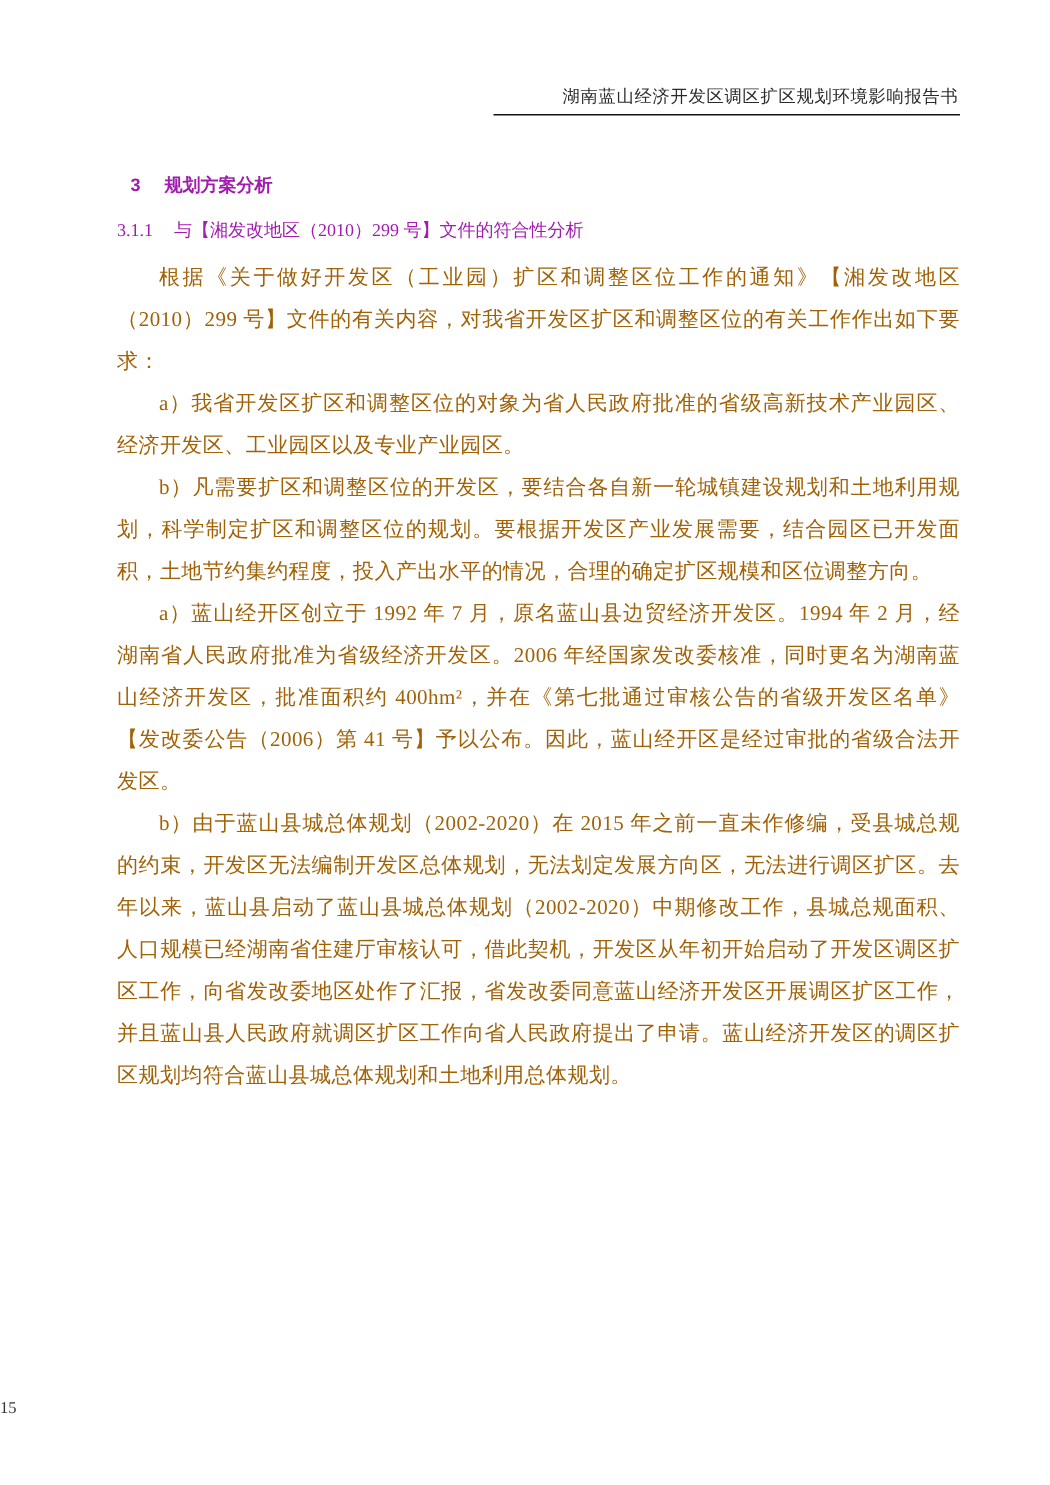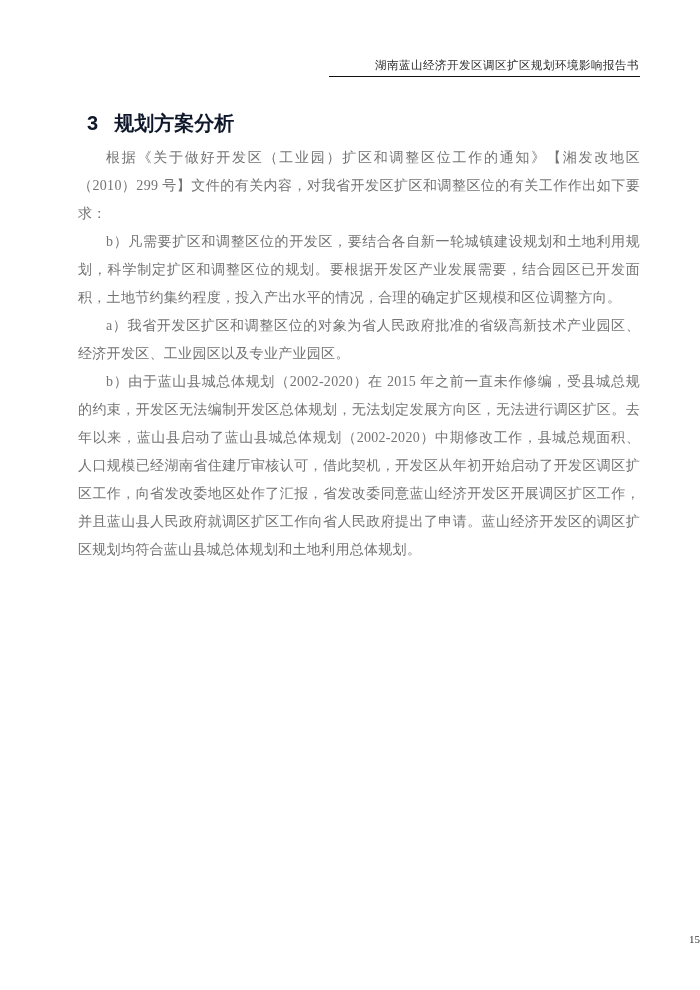--- a/index.html
+++ b/index.html
@@ -30,23 +30,23 @@
     letter-spacing: 0.5px;
     color: #2a2a2a;
     padding: 0 1px 3px 46px;
     border-bottom: 1.4px solid #111;
     line-height: 1.3;
   }
   
   .h-block { margin-top: 37px; }
   .hd {
     margin: 0;
-    font-size: 20px;
+    font-size: 12px;
     line-height: 19px;
-    color: #0f172a;
+    color: #a21caf;
   }
   .hd .num { display: inline-block; }
   .hd-1 {
     font-family: "Liberation Sans", "DejaVu Sans", sans-serif;
     font-weight: bold;
     margin-left: 9px;
     margin-bottom: 11px;
   }
   .hd-1 .num { margin-right: 16px; }
   .hd-2 {
@@ -63,50 +63,54 @@
   
   .body-text { margin-top: 2px; }
   .body-text p {
     margin: 0;
     font-size: 14px;
     line-height: 28px;
     letter-spacing: 0.3px;
     text-align: justify;
     text-justify: inter-ideograph;
     text-indent: 2em;
-    color: #737373;
+    color: #a16207;
   }
   
   .page-number {
     position: absolute;
-    left: 16px;
+    left: 0;
     right: 0;
     bottom: 45px;
-    text-align: right;
+    text-align: left;
     font-size: 11px;
     color: #333;
   }
 </style>
 </head>
 <body>
 
 <div class="page">
 
   <div class="header-wrap">
     <div class="running-header">湖南蓝山经济开发区调区扩区规划环境影响报告书</div>
   </div>
 
   <div class="h-block">
     <h1 class="hd hd-1">
       <span class="num">3</span><span>规划方案分析</span>
     </h1>
+    <h3 class="hd hd-3">
+      <span class="num">3.1.1</span><span>与【湘发改地区（2010）299 号】文件的符合性分析</span>
+    </h3>
   </div>
 
   <div class="body-text">
     <p>根据《关于做好开发区（工业园）扩区和调整区位工作的通知》【湘发改地区（2010）299 号】文件的有关内容，对我省开发区扩区和调整区位的有关工作作出如下要求：</p>
+    <p>a）我省开发区扩区和调整区位的对象为省人民政府批准的省级高新技术产业园区、经济开发区、工业园区以及专业产业园区。</p>
     <p>b）凡需要扩区和调整区位的开发区，要结合各自新一轮城镇建设规划和土地利用规划，科学制定扩区和调整区位的规划。要根据开发区产业发展需要，结合园区已开发面积，土地节约集约程度，投入产出水平的情况，合理的确定扩区规模和区位调整方向。</p>
-    <p>a）我省开发区扩区和调整区位的对象为省人民政府批准的省级高新技术产业园区、经济开发区、工业园区以及专业产业园区。</p>
+    <p>a）蓝山经开区创立于 1992 年 7 月，原名蓝山县边贸经济开发区。1994 年 2 月，经湖南省人民政府批准为省级经济开发区。2006 年经国家发改委核准，同时更名为湖南蓝山经济开发区，批准面积约 400hm²，并在《第七批通过审核公告的省级开发区名单》【发改委公告（2006）第 41 号】予以公布。因此，蓝山经开区是经过审批的省级合法开发区。</p>
     <p>b）由于蓝山县城总体规划（2002-2020）在 2015 年之前一直未作修编，受县城总规的约束，开发区无法编制开发区总体规划，无法划定发展方向区，无法进行调区扩区。去年以来，蓝山县启动了蓝山县城总体规划（2002-2020）中期修改工作，县城总规面积、人口规模已经湖南省住建厅审核认可，借此契机，开发区从年初开始启动了开发区调区扩区工作，向省发改委地区处作了汇报，省发改委同意蓝山经济开发区开展调区扩区工作，并且蓝山县人民政府就调区扩区工作向省人民政府提出了申请。蓝山经济开发区的调区扩区规划均符合蓝山县城总体规划和土地利用总体规划。</p>
   </div>
 
   <div class="page-number">15</div>
 
 </div>
 
 </body></html>

